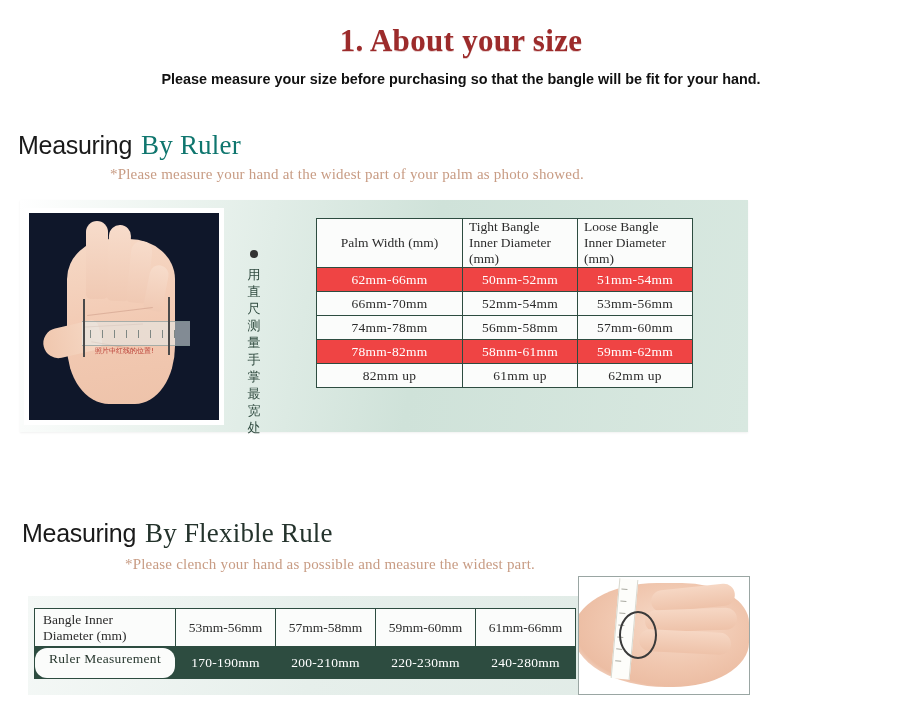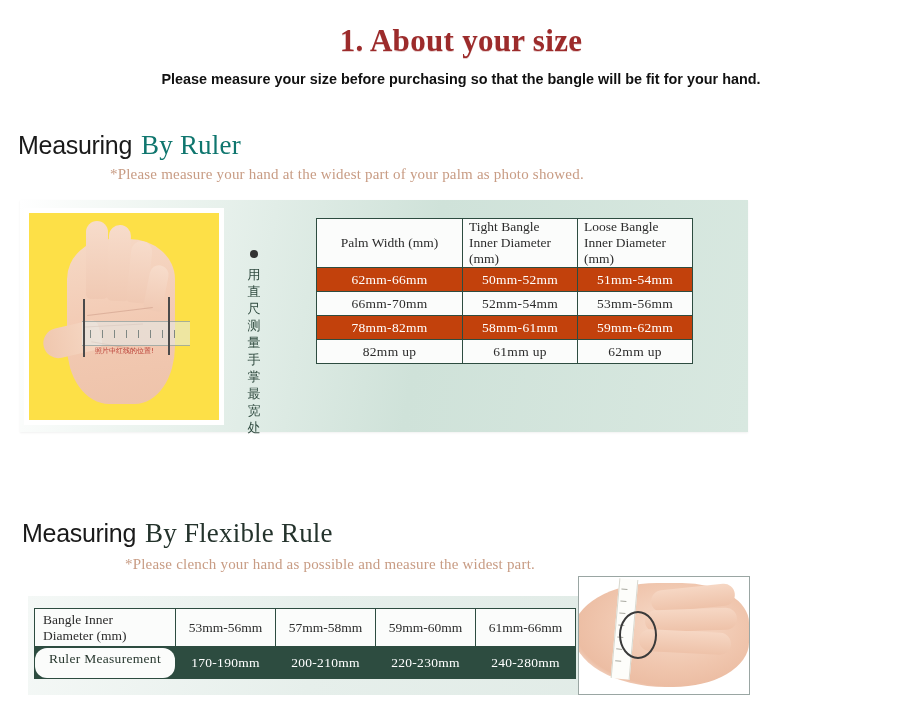--- a/index.html
+++ b/index.html
@@ -65,21 +65,21 @@
     background:linear-gradient(100deg,#ffffff 0%, #eef5f1 18%, #cfe2d9 55%, #d8e8e0 100%);
     box-shadow:0 1px 2px rgba(0,0,0,.06);
   }
   .photo1{
     position:absolute;left:24px;top:208px;width:200px;height:217px;
     background:#ffffff;
     border:5px solid #ffffff;
     box-sizing:border-box;
     overflow:hidden;
   }
-  .photo1 .inner{position:absolute;left:0;top:0;right:0;bottom:0;background:#fde047;}
+  .photo1 .inner{position:absolute;left:0;top:0;right:0;bottom:0;background:#0f172a;}
 
   
   .palm{
     position:absolute;left:38px;top:26px;width:108px;height:165px;
     background:linear-gradient(170deg,#f6d9c6 0%,#f2c9b2 55%,#eec3aa 100%);
     border-radius:44px 46px 40px 42px / 40px 40px 58px 58px;
   }
   .finger{position:absolute;background:linear-gradient(180deg,#f7dccb,#f0c9b3);border-radius:14px 14px 6px 6px;}
   .f1{left:57px;top:8px;width:22px;height:78px;}
   .f2{left:79px;top:12px;width:22px;height:76px;transform:rotate(2deg);}
@@ -136,21 +136,21 @@
     padding:0 6px;
   }
   table.t1 thead th{
     background:#fbfcfb;color:#2c2c2c;
     height:38px;vertical-align:middle;
     font-size:13.5px;
   }
   table.t1 thead th.c1h{text-align:center;width:133px;}
   table.t1 thead th.c2h,table.t1 thead th.c3h{text-align:left;line-height:16px;}
   table.t1 tbody td{text-align:center;letter-spacing:.3px;}
-  table.t1 tbody tr.dark td{background:#c2410c;color:#ffffff;}
+  table.t1 tbody tr.dark td{background:#ef4444;color:#ffffff;}
   table.t1 tbody tr.light td{background:#fbfcfb;color:#2b2b2b;}
 
   
   .panel2{
     position:absolute;left:28px;top:596px;width:722px;height:99px;
     background:linear-gradient(100deg,#f4f8f6 0%, #e6efeb 40%, #dfeae5 100%);
   }
   .photo2{
     position:absolute;left:578px;top:576px;width:172px;height:119px;
     background:#fff;border:1px solid #9aa6a3;box-sizing:border-box;overflow:hidden;
@@ -274,20 +274,25 @@
       <tr class="dark">
         <td>62mm-66mm</td>
         <td>50mm-52mm</td>
         <td>51mm-54mm</td>
       </tr>
       <tr class="light">
         <td>66mm-70mm</td>
         <td>52mm-54mm</td>
         <td>53mm-56mm</td>
       </tr>
+      <tr class="light">
+        <td>74mm-78mm</td>
+        <td>56mm-58mm</td>
+        <td>57mm-60mm</td>
+      </tr>
       <tr class="dark">
         <td>78mm-82mm</td>
         <td>58mm-61mm</td>
         <td>59mm-62mm</td>
       </tr>
       <tr class="light">
         <td>82mm up</td>
         <td>61mm up</td>
         <td>62mm up</td>
       </tr>

